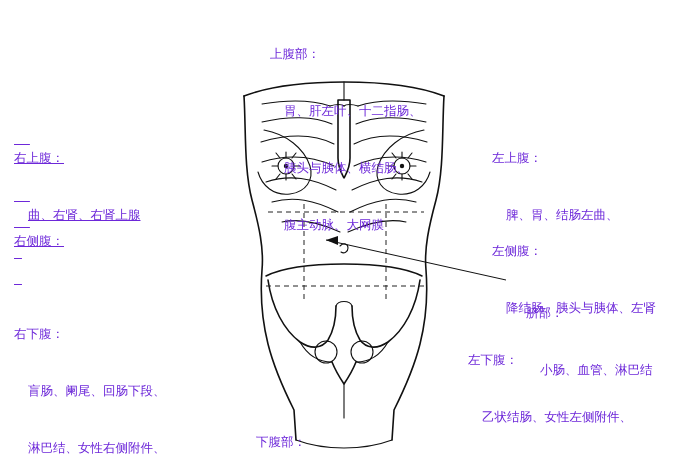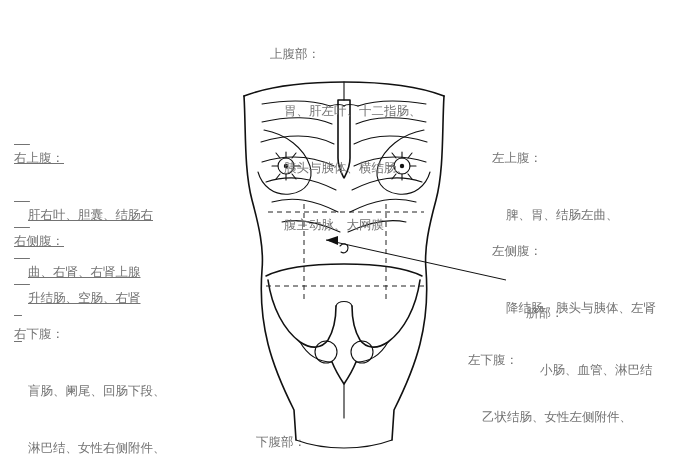--- a/index.html
+++ b/index.html
@@ -10,21 +10,21 @@
   #root {
     position: relative;
     width: 688px;
     height: 464px;
     background: #ffffff;
     font-family: "DejaVu Sans", "Liberation Sans", sans-serif;
     overflow: hidden;
   }
   .label-block {
     position: absolute;
-    color: #737373;
+    color: #6d28d9;
     font-size: 12.5px;
     line-height: 19px;
     white-space: pre;
   }
   .label-title {
     display: block;
   }
   .label-body {
     display: block;
   }
@@ -140,32 +140,30 @@
 
   <div class="label-block" style="left:270px; top:6px;">
     <span class="label-title">上腹部：</span>
     <span class="label-body indent">胃、肝左叶、十二指肠、</span>
     <span class="label-body indent">胰头与胰体、横结肠、</span>
     <span class="label-body indent">腹主动脉、大网膜</span>
   </div>
 
   <div class="label-block" style="left:14px; top:110px;text-decoration:underline;">
     <span class="label-title">右上腹：</span>
-    <span class="label-body indent">肝右叶、胆囊、结肠右</span>
     <span class="label-body indent">曲、右肾、右肾上腺</span>
   </div>
 
   <div class="label-block" style="left:492px; top:110px;">
     <span class="label-title">左上腹：</span>
     <span class="label-body indent">脾、胃、结肠左曲、</span>
   </div>
 
   <div class="label-block" style="left:14px; top:193px;text-decoration:underline;">
     <span class="label-title">右侧腹：</span>
-    <span class="label-body indent">升结肠、空肠、右肾</span>
   </div>
 
   <div class="label-block" style="left:492px; top:203px;">
     <span class="label-title">左侧腹：</span>
     <span class="label-body indent">降结肠、胰头与胰体、左肾</span>
   </div>
 
   <div class="label-block" style="left:526px; top:265px;">
     <span class="label-title">脐部：</span>
     <span class="label-body indent">小肠、血管、淋巴结</span>

